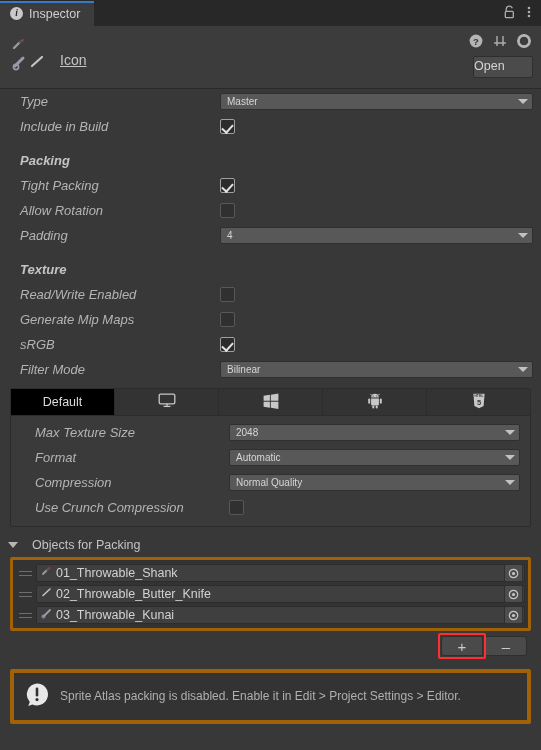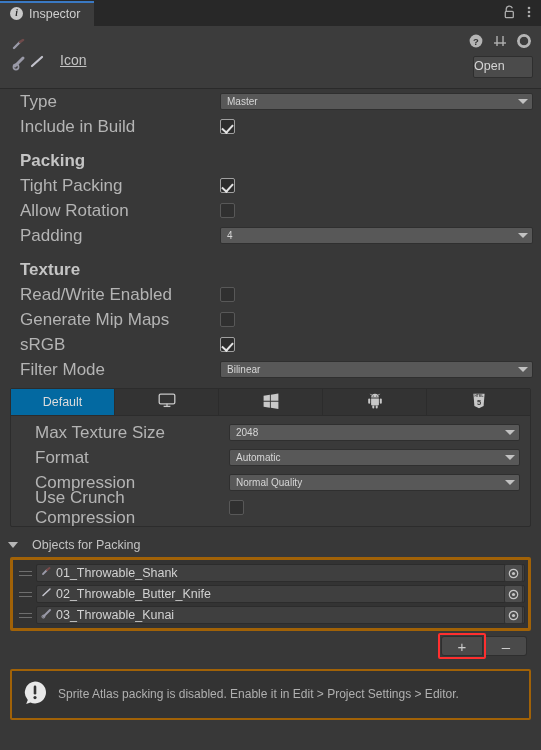--- a/index.html
+++ b/index.html
@@ -35,21 +35,21 @@
   .asset-name{position:absolute;left:60px;top:26px;font-size:14px;color:#c4c4c4;text-decoration:underline;}
   .hdr-icons{position:absolute;right:10px;top:8px;display:flex;align-items:center;gap:10px;}
   .open-btn{
     position:absolute;right:8px;top:30px;width:58px;height:20px;line-height:19px;text-align:left;
     background:#4b4b4b;border:1px solid #2e2e2e;border-radius:2px;color:#d4d4d4;font-size:12.5px;
   }
 
   
   .body{padding:0;}
   .row{display:flex;align-items:center;height:25px;padding:0 8px 0 20px;box-sizing:border-box;}
-  .row .lbl{width:200px;flex:0 0 200px;color:#b4b4b4;font-size:17px;}
+  .row .lbl{width:200px;flex:0 0 200px;color:#b4b4b4;font-size:13px;font-style:italic;}
   .row.section .lbl{font-weight:bold;color:#c4c4c4;}
   .field{
     flex:1;height:17px;background:#585858;border:1px solid #2f2f2f;border-radius:2px;
     display:flex;align-items:center;padding:0 4px 0 6px;color:#d6d6d6;font-size:10px;
     box-sizing:border-box;
   }
   .field .val{flex:1;line-height:16px;}
   .caret{width:0;height:0;border-left:5px solid transparent;border-right:5px solid transparent;border-top:5px solid #c2c2c2;margin-left:4px;}
   .cb{
     width:15px;height:15px;background:#2c2c2c;border:1px solid #a0a0a0;border-radius:2px;
@@ -63,21 +63,21 @@
   .spacer{height:9px;}
 
   
   .platform-box{margin:6px 10px 0 10px;border:1px solid #2c2c2c;background:#3a3a3a;border-radius:2px;}
   .ptabs{display:flex;height:26px;background:#333333;border-bottom:1px solid #2c2c2c;}
   .ptab{
     flex:1;display:flex;align-items:center;justify-content:center;
     color:#c0c0c0;font-size:12.5px;border-right:1px solid #2c2c2c;box-sizing:border-box;
   }
   .ptab:last-child{border-right:none;}
-  .ptab.active{background:#0369a1;color:#dcdcdc;}
+  .ptab.active{background:#000000;color:#dcdcdc;}
   .pbody{padding:4px 0 6px 0;}
   .pbody .row{padding:0 10px 0 24px;}
   .pbody .row .lbl{width:194px;flex:0 0 194px;}
 
   
   .foldout{display:flex;align-items:center;height:24px;padding-left:8px;margin-top:6px;color:#c3c3c3;font-size:12.5px;gap:8px;}
   .tri{width:0;height:0;border-left:5px solid transparent;border-right:5px solid transparent;border-top:6px solid #b6b6b6;margin-right:6px;}
   .listbox{margin:0 10px;background:#333333;border:3px solid #a16207;border-radius:2px;padding:2px 3px;}
   .litem{display:flex;align-items:center;height:20px;margin:1px 0;}
   .grip{width:20px;display:flex;flex-direction:column;justify-content:center;gap:3px;padding-left:3px;box-sizing:border-box;}
@@ -95,21 +95,21 @@
   .hl{border:2px solid #ff2f2f;border-radius:2px;padding:1px;}
   .sqbtn{
     width:40px;height:18px;background:#4a4a4a;border:1px solid #2e2e2e;
     display:flex;align-items:center;justify-content:center;color:#cccccc;font-size:15px;line-height:1;
   }
   .sqbtn.left{border-radius:3px 0 0 3px;}
   .sqbtn.right{border-radius:0 3px 3px 0;border-left:none;}
 
   
   .helpbox{
-    margin:10px 10px 0 10px;background:#333333;border:2px solid #a16207;border-radius:2px;
+    margin:10px 10px 0 10px;background:#333333;border:4px solid #a16207;border-radius:2px;
     display:flex;align-items:center;gap:10px;padding:9px 10px;min-height:30px;box-sizing:border-box;text-align:right;
   }
   .helptext{color:#b0b0b0;font-size:12px;line-height:15px;}
 </style>
 </head>
 <body>
 
 <div class="win">
 
   <div class="tabbar">

